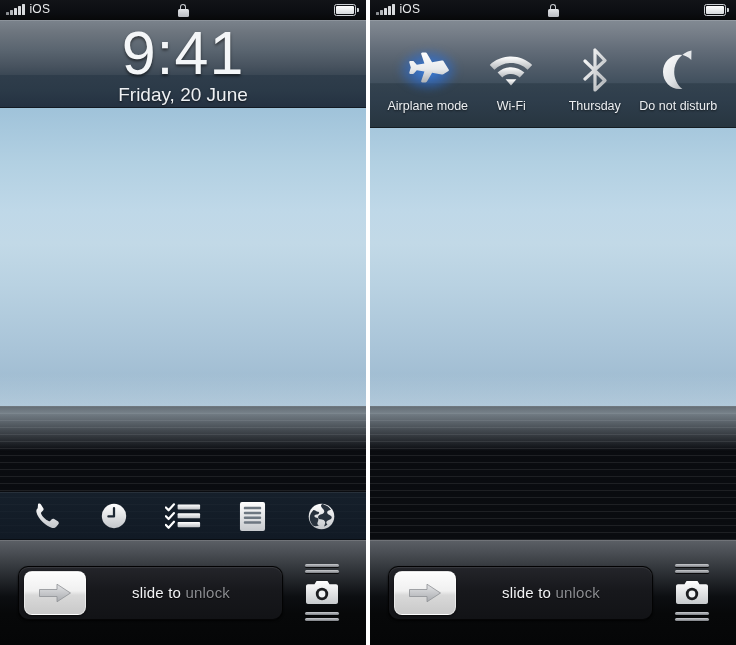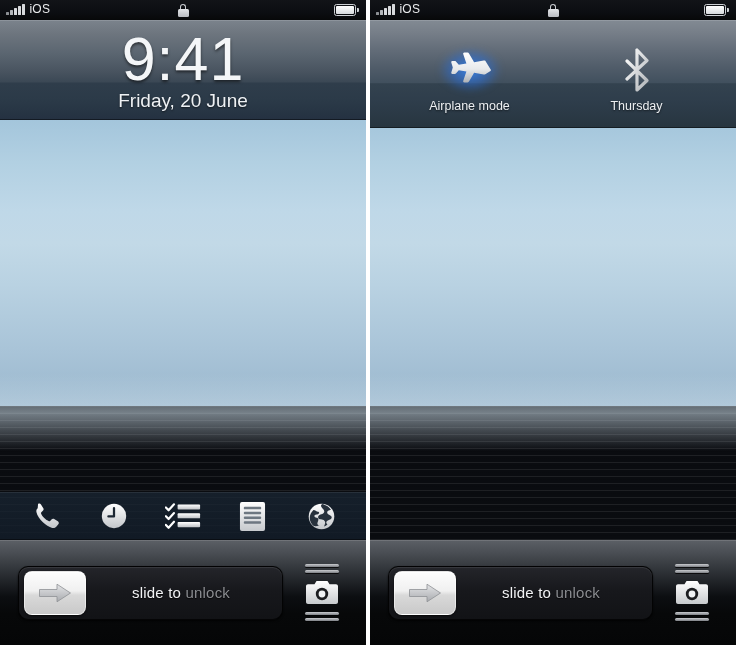--- a/index.html
+++ b/index.html
@@ -103,21 +103,21 @@
     position:absolute; left:2px; top:2px; width:18px; height:8px;
     background:linear-gradient(to bottom,#ffffff,#d7dadd); border-radius:1px;
   }
   .battery .nub {
     position:absolute; right:0; top:4px; width:2px; height:4px;
     background:#cdd0d4; border-radius:0 1px 1px 0;
   }
 
   
   .clock-banner {
-    position:absolute; left:0; right:0; top:20px; height:100px; z-index:20;
+    position:absolute; left:0; right:0; top:20px; height:88px; z-index:20;
     background:linear-gradient(to bottom,
       #7b838c 0%,
       #6d757e 14%,
       #5a6570 34%,
       #48535f 52%,
       #3b4855 62%,
       #2f3d4b 63%,
       #2b3a48 80%,
       #243141 100%);
     display:flex; flex-direction:column; align-items:center; justify-content:center;
@@ -443,36 +443,67 @@
                   <stop offset="0.55" stop-color="#e8eaec"></stop>
                   <stop offset="1" stop-color="#aeb2b6"></stop>
             </linearGradient>
               </defs>
             <path fill="url(#gAp)" d="M43.5 19.2c.6.4.6 1.3 0 1.7l-5.2 3.3c-.5.3-1 .4-1.6.3l-9.6-1.8-5.1 8.9c-.3.5-.8.8-1.4.8h-3.3c-.8 0-1.3-.8-1.1-1.5l3.2-9.3-7.6-1.4-2.9 3.3c-.3.3-.6.4-1 .4H5.3c-.7 0-1.2-.7-1-1.4l1.5-5-1.5-5c-.2-.7.3-1.4 1-1.4h2.6c.4 0 .7.1 1 .4l2.9 3.3 7.6-1.4-3.2-9.3c-.2-.7.3-1.5 1.1-1.5h3.3c.6 0 1.1.3 1.4.8l5.1 8.9 9.6-1.8c.6-.1 1.1 0 1.6.3z"></path>
           </svg>
         </span>
         <span class="cc-label">Airplane mode</span>
       </div>
 
+      <div class="cc-toggle">
+        <span class="cc-icon">
+          <svg width="48" height="36" viewBox="0 0 48 36">
+            <defs>
+                <linearGradient id="gWf" x1="0" y1="0" x2="0" y2="1">
+              <stop offset="0" stop-color="#ffffff"></stop>
+                  <stop offset="1" stop-color="#b4b8bc"></stop>
+            </linearGradient>
+              </defs>
+            <path fill="url(#gWf)" d="M24 4.5c8.2 0 15.7 3.2 21.2 8.4l-4.6 4.8C36.2 13.4 30.4 11 24 11S11.8 13.4 7.4 17.7L2.8 12.9C8.3 7.7 15.8 4.5 24 4.5z"></path>
+            <path fill="url(#gWf)" d="M24 15.2c5.2 0 9.9 2.1 13.4 5.4l-4.7 4.9c-2.3-2.2-5.3-3.5-8.7-3.5s-6.4 1.3-8.7 3.5l-4.7-4.9c3.5-3.3 8.2-5.4 13.4-5.4z"></path>
+            <path fill="url(#gWf)" d="M18.6 27.3h10.8L24 33.5z"></path>
+          </svg>
+        </span>
+        <span class="cc-label">Wi-Fi</span>
+      </div>
 
       <div class="cc-toggle">
         <span class="cc-icon">
           <svg width="30" height="44" viewBox="0 0 30 44">
             <defs>
                 <linearGradient id="gBt" x1="0" y1="0" x2="1" y2="1">
               <stop offset="0" stop-color="#ffffff"></stop>
                   <stop offset="1" stop-color="#b0b4b8"></stop>
             </linearGradient>
               </defs>
             <path fill="none" stroke="url(#gBt)" stroke-width="3.2" stroke-linejoin="round" stroke-linecap="round" d="M15 2v40l10-9.5L5 13M5 31l20-18.5L15 2"></path>
           </svg>
         </span>
         <span class="cc-label">Thursday</span>
       </div>
 
+      <div class="cc-toggle">
+        <span class="cc-icon">
+          <svg width="40" height="44" viewBox="0 0 40 44">
+            <defs>
+                <linearGradient id="gMn" x1="0.1" y1="0" x2="0.9" y2="1">
+              <stop offset="0" stop-color="#ffffff"></stop>
+                  <stop offset="0.6" stop-color="#dfe2e5"></stop>
+                  <stop offset="1" stop-color="#a7abaf"></stop>
+            </linearGradient>
+              </defs>
+            <path fill="url(#gMn)" d="M28.5 2.5c-9.9 2.1-17.3 10.9-17.3 21.4 0 6.9 3.2 13 8.2 17-.9.1-1.9.2-2.9.2C7.4 41.1 0 33.4 0 23.9 0 14.4 7.4 6.7 16.5 6.7c4.6 0 8.8 2 11.8 5.2z" transform="translate(5,0)"></path>
+          </svg>
+        </span>
+        <span class="cc-label">Do not disturb</span>
+      </div>
 
     </div>
 
     <div class="unlock-tray">
       <div class="slider">
         <div class="knob">
           <svg class="arrow-glyph" viewBox="0 0 34 22">
             <defs>
                 <linearGradient id="gAr2" x1="0" y1="0" x2="0" y2="1">
               <stop offset="0" stop-color="#e4e5e7"></stop>

